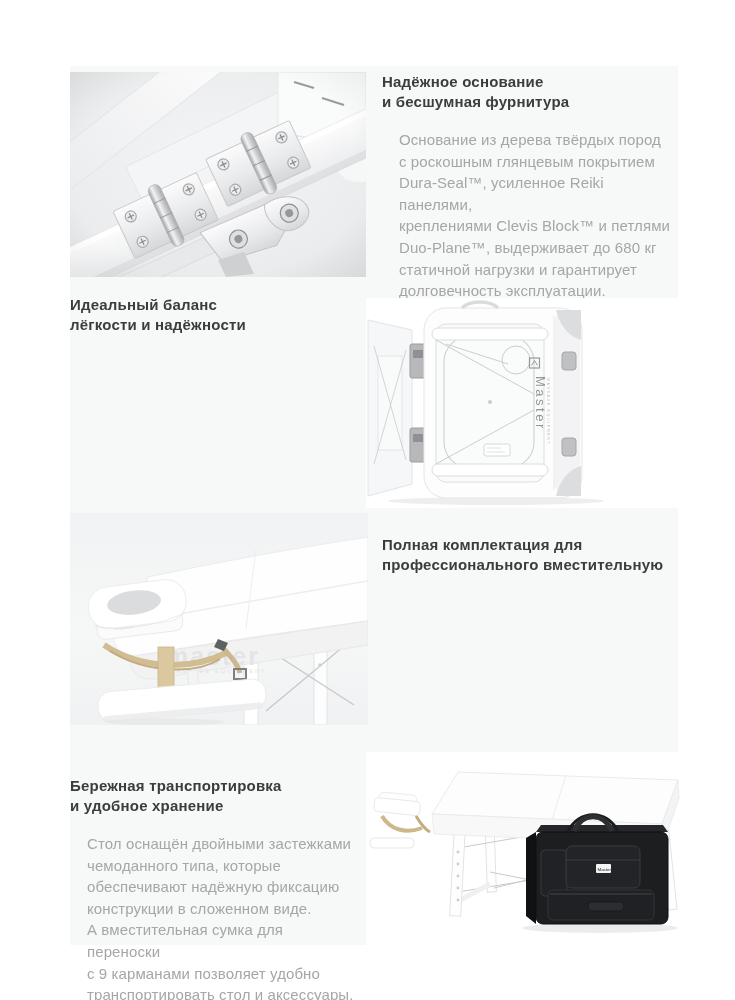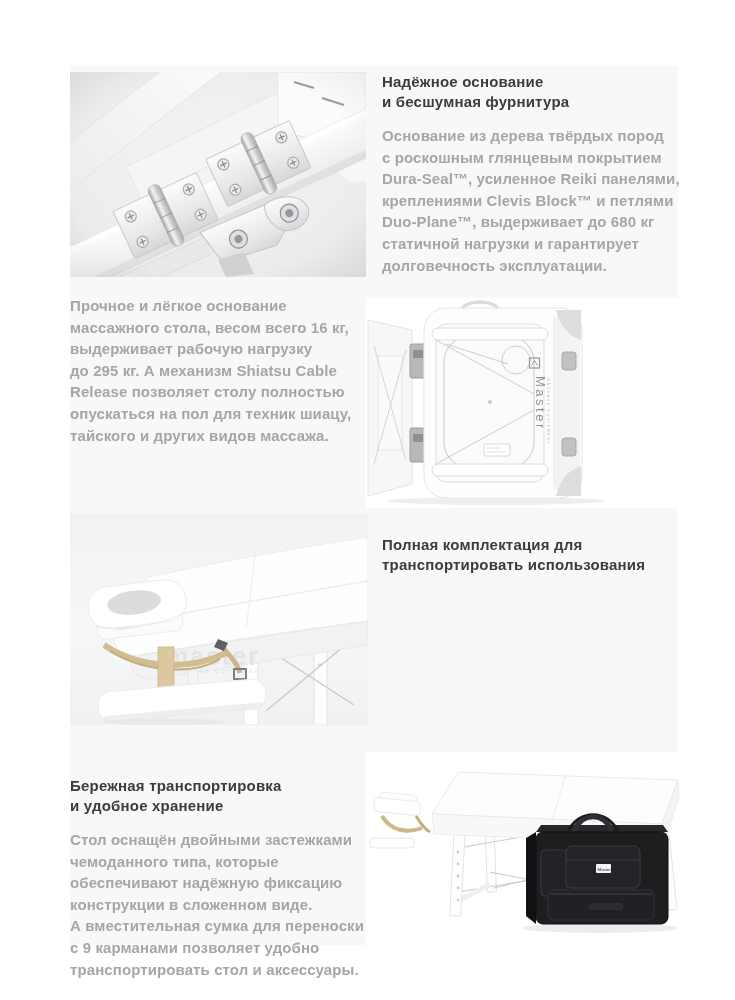--- a/index.html
+++ b/index.html
@@ -13,23 +13,23 @@
   .feature-title{
     margin:0 0 13px 0;
     font-size:15px;
     font-weight:700;
     line-height:20px;
     color:#3b3c3e;
     letter-spacing:.2px;
     white-space:pre-line;
   }
   .feature-body{
-    margin:0;
+    margin:17px;
     font-size:15px;
-    font-weight:700;
+    font-weight:400;
     line-height:21.6px;
     color:#a5a6a8;
     letter-spacing:.1px;
     white-space:pre-line;
   }
 </style>
 </head>
 <body>
 
 <div id="canvas">
@@ -139,27 +139,22 @@
     <p class="feature-body">Основание из дерева твёрдых пород
 с роскошным глянцевым покрытием
 Dura-Seal™, усиленное Reiki панелями,
 креплениями Clevis Block™ и петлями
 Duo-Plane™, выдерживает до 680 кг
 статичной нагрузки и гарантирует
 долговечность эксплуатации.</p>
   </section>
 
   <section class="text-cell" style="left:70px;top:295px;width:306px;">
-    <p class="feature-body">Прочное и лёгкое основание
-массажного стола, весом всего 16 кг,
-выдерживает рабочую нагрузку
-до 295 кг. А механизм Shiatsu Cable
-Release позволяет столу полностью
-опускаться на пол для техник шиацу,
-тайского и других видов массажа.</p>
+    <h3 class="feature-title">Идеальный баланс
+лёгкости и надёжности</h3>
   </section>
 
   <div class="cell" style="left:366px;top:298px;width:312px;height:210px;background:#ffffff;">
     <svg class="photo" width="312" height="210" viewBox="0 0 312 210">
       <rect width="312" height="210" fill="#ffffff"></rect>
       <ellipse cx="130" cy="203" rx="108" ry="4" fill="#eeeeef"></ellipse>
 
       <g>
         <path d="M2,22 L46,32 L46,186 L2,198 Z" fill="#f6f7f8" stroke="#e3e4e5"></path>
         <rect x="12" y="58" width="24" height="94" fill="#f9fafa" stroke="#e0e1e3" stroke-width="0.8"></rect>
@@ -258,21 +253,21 @@
         <rect x="120" y="158" width="10" height="22" fill="#f4f4f5" stroke="#e5e6e7"></rect>
         <rect x="28" y="172" width="168" height="30" rx="13" fill="#ffffff" stroke="#ebeced"></rect>
         <rect x="32" y="196" width="160" height="6" rx="3" fill="#e9eaeb" opacity="0.8"></rect>
       </g>
       <ellipse cx="95" cy="209" rx="60" ry="3.5" fill="#e5e6e7" opacity="0.7"></ellipse>
     </svg>
   </div>
 
   <section class="text-cell" style="left:382px;top:535px;width:306px;">
     <h3 class="feature-title">Полная комплектация для
-транспортировать использования</h3>
+профессионального вместительную</h3>
   </section>
 
   <section class="text-cell" style="left:70px;top:776px;width:306px;">
     <h3 class="feature-title">Бережная транспортировка
 и удобное хранение</h3>
     <p class="feature-body">Стол оснащён двойными застежками
 чемоданного типа, которые
 обеспечивают надёжную фиксацию
 конструкции в сложенном виде.
 А вместительная сумка для переноски

